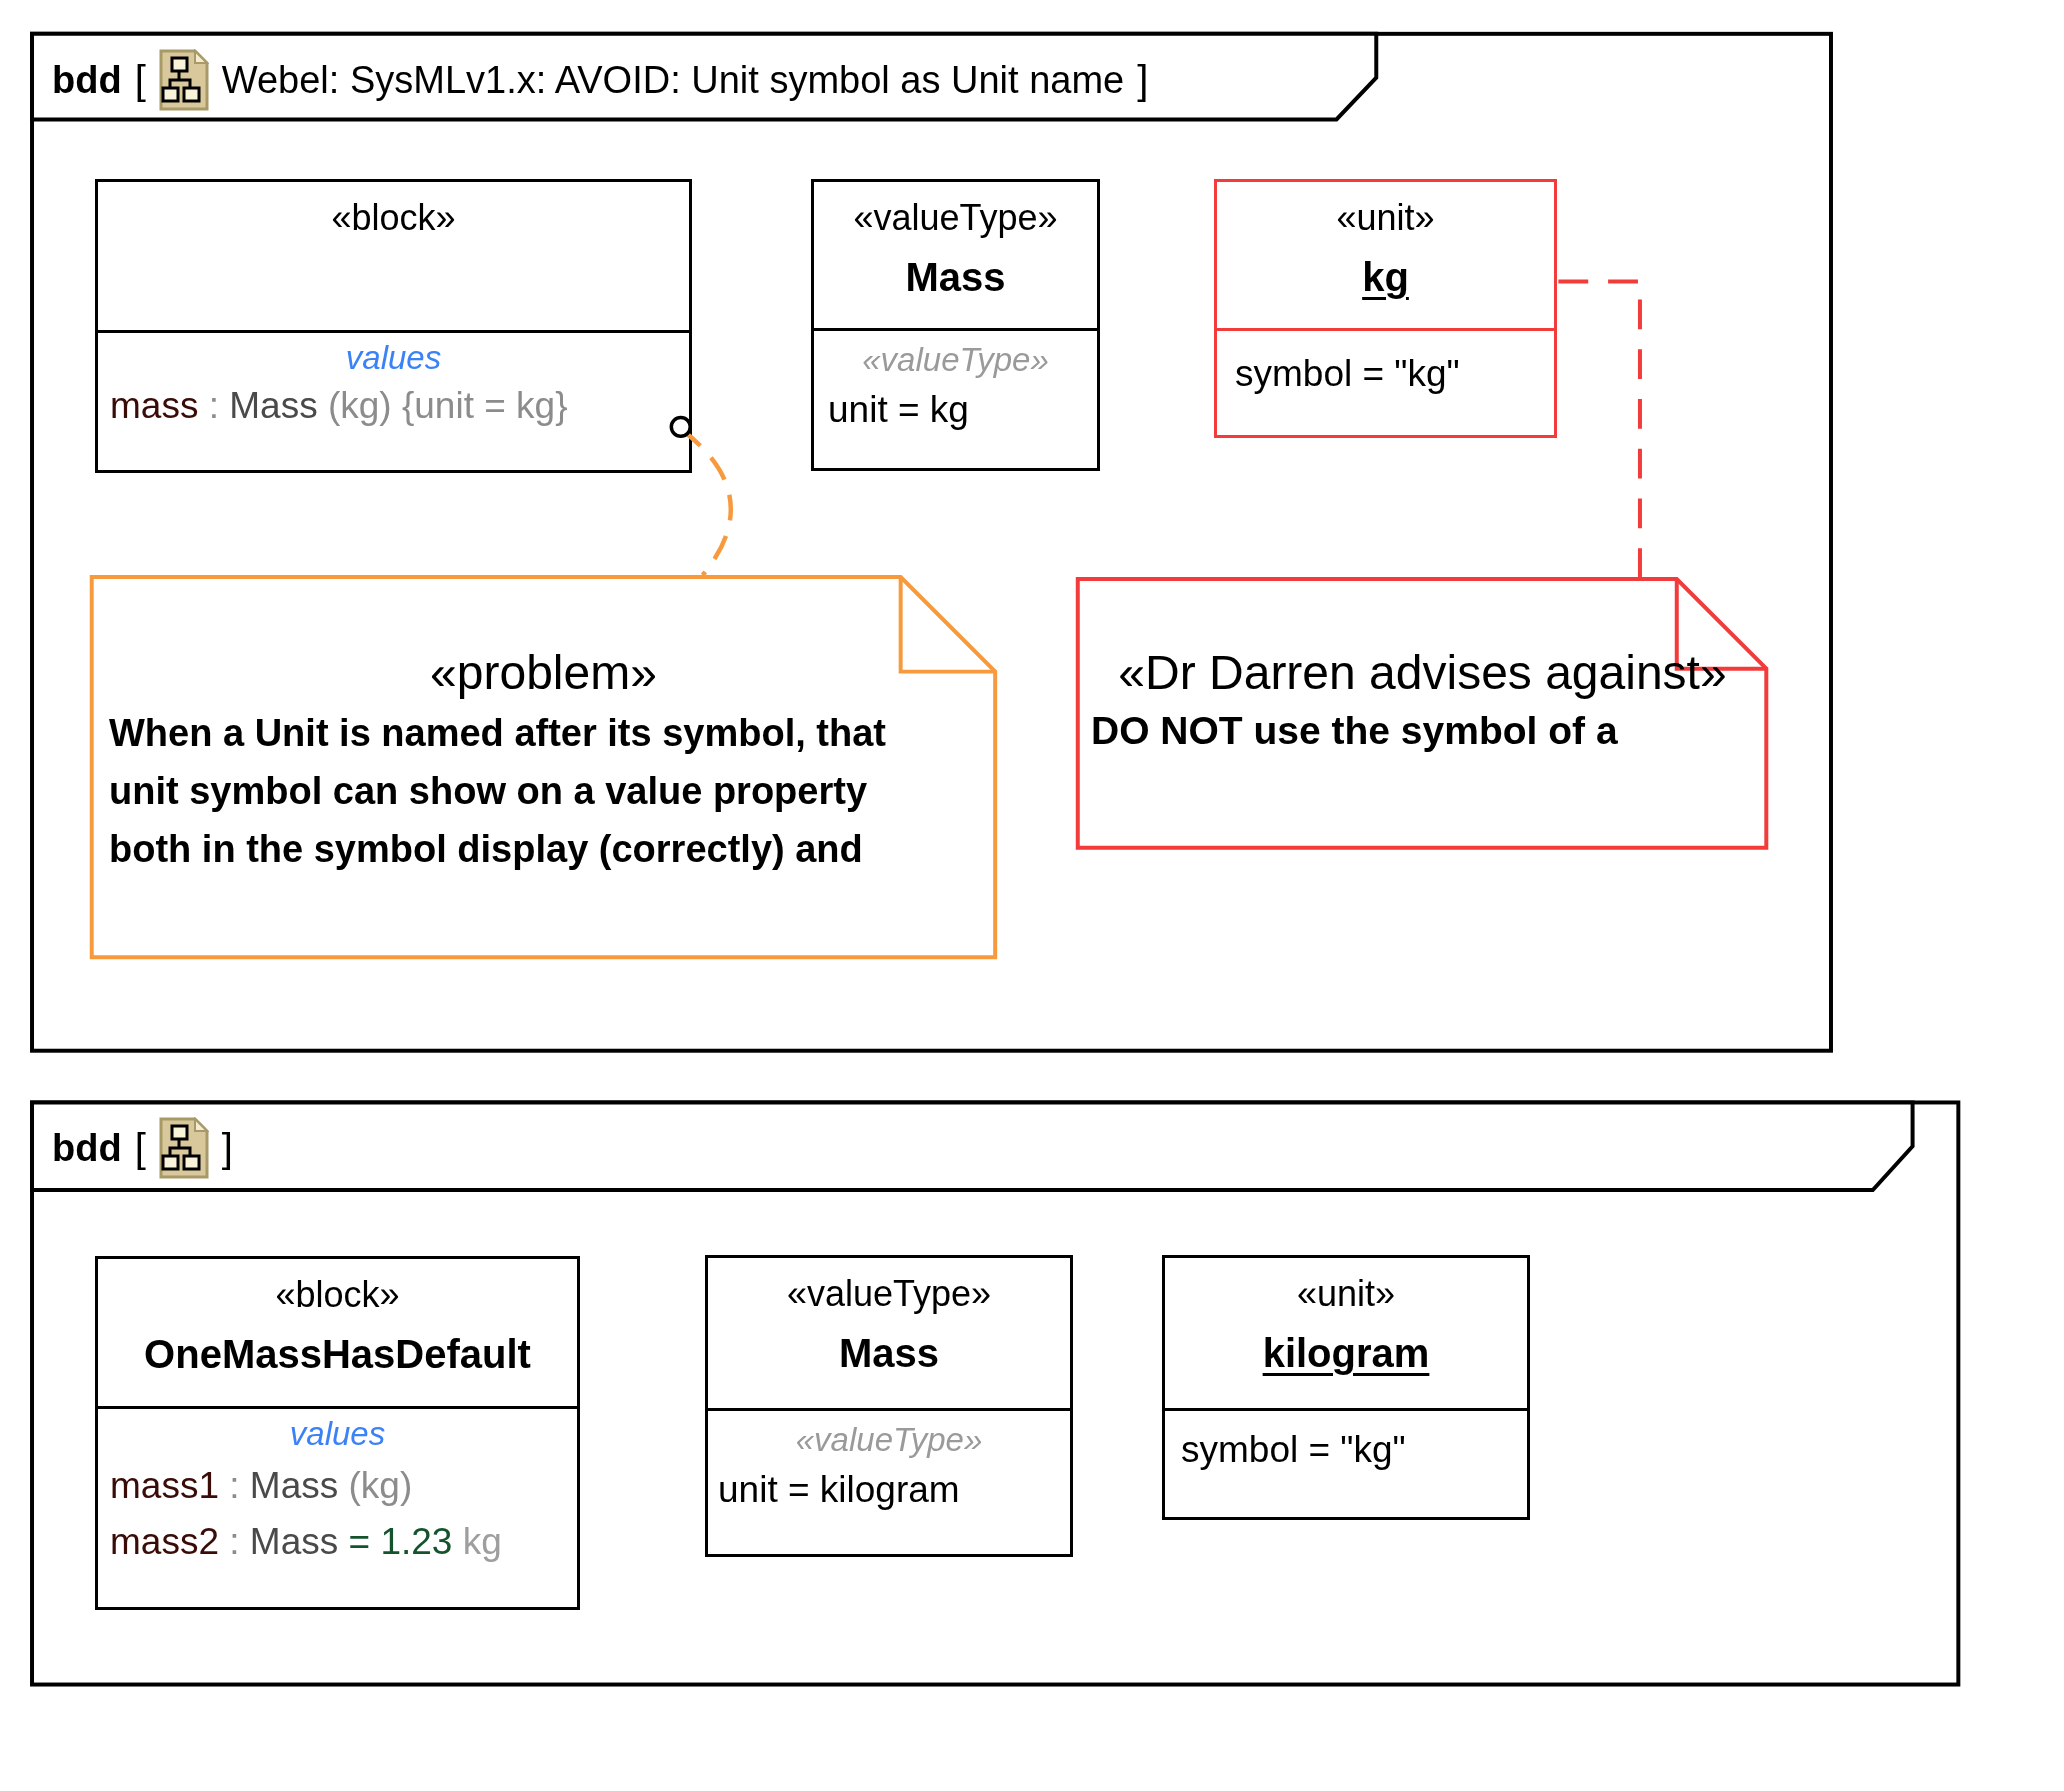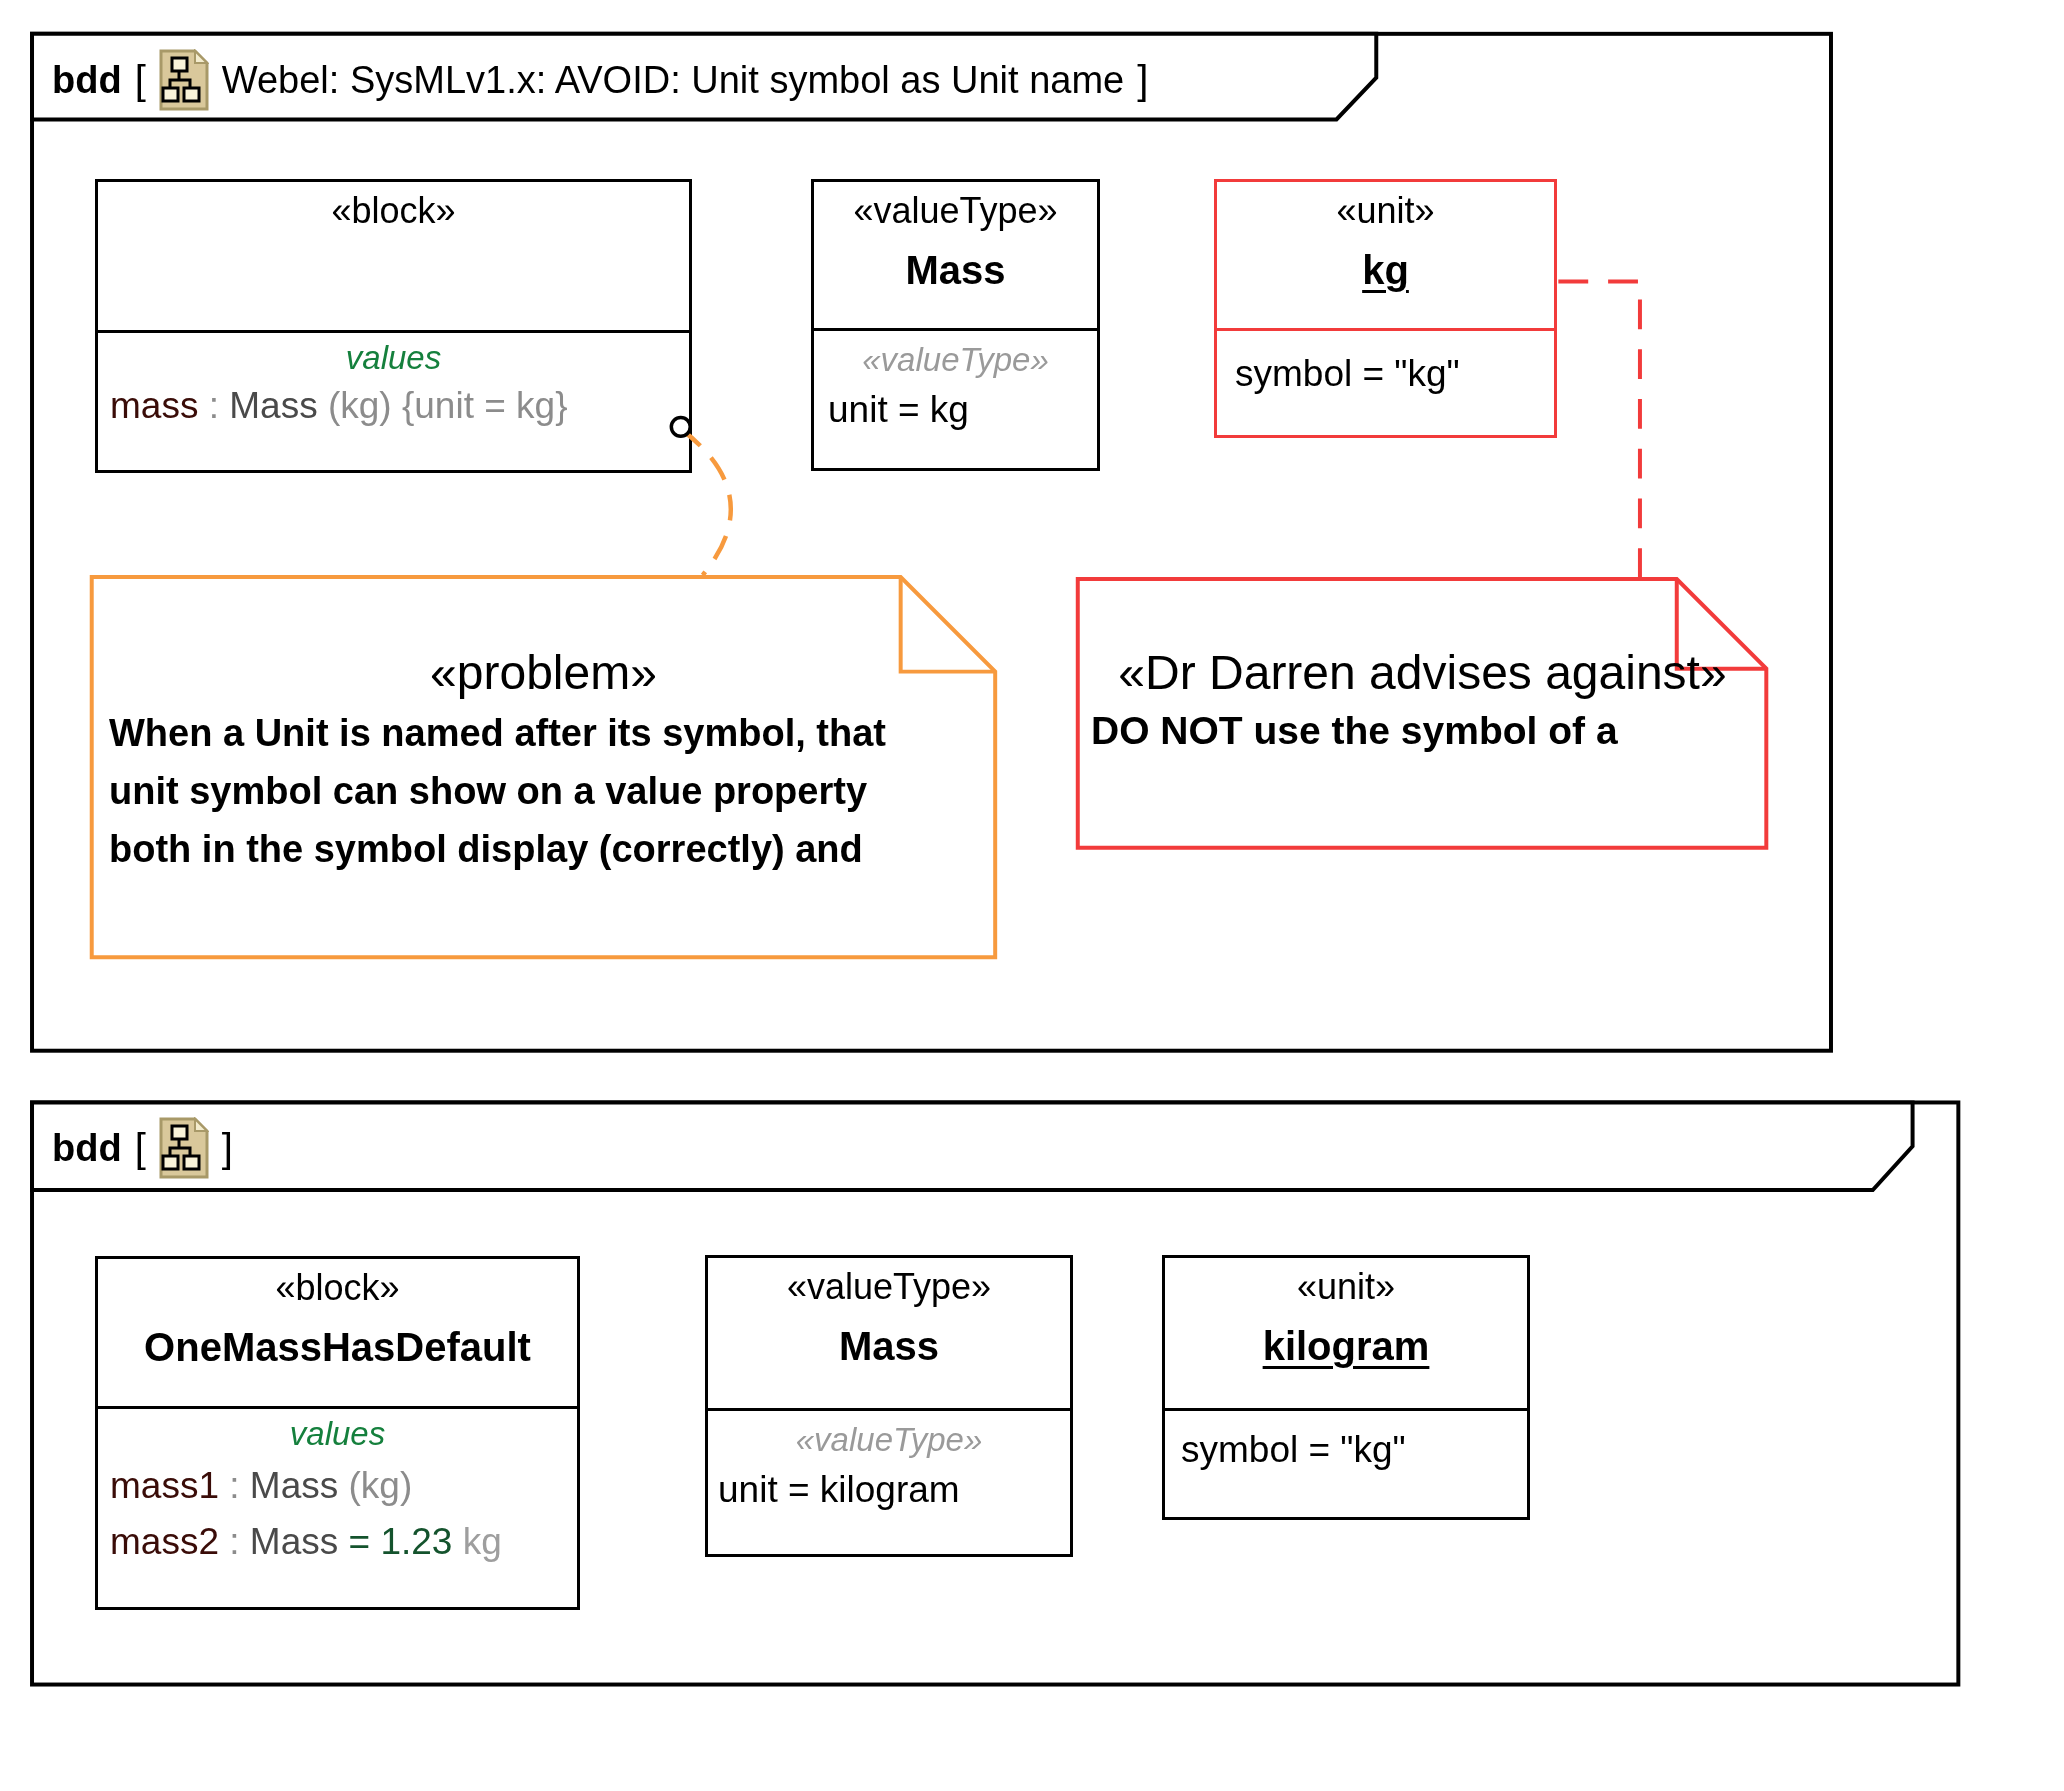--- a/index.html
+++ b/index.html
@@ -12,28 +12,28 @@
   .tabtext{position:absolute;z-index:3;display:flex;align-items:center;gap:13px;
            height:72px;font-size:38px;white-space:nowrap;}
   .tabtext .kind{font-weight:bold;}
   .tabtext .bracket{font-size:40px;}
   .bddicon{width:50px;height:62px;flex:0 0 auto;}
   
   .uml-box{position:absolute;z-index:2;background:#fff;border:3px solid #000;
            box-sizing:border-box;display:flex;flex-direction:column;}
   .uml-box.red{border-color:#F23B3B;}
   .hdr{flex:0 0 auto;text-align:center;}
-  .st{font-size:36px;padding-top:8px;}
+  .st{font-size:36px;padding-top:15px;}
   .nm{font-size:40px;font-weight:bold;margin-top:16px;}
   .nm.u{text-decoration:underline;text-decoration-thickness:3px;text-underline-offset:6px;}
   .cmp{flex:1 1 auto;border-top:3px solid #000;}
   .uml-box.red .cmp{border-top-color:#F23B3B;}
   .cmp-st{font-size:33px;font-style:italic;color:#9A9A9A;text-align:center;padding-top:10px;}
   .cmp-line{font-size:37px;padding-left:14px;margin-top:10px;white-space:pre-wrap;}
-  .values-label{font-size:33px;font-style:italic;color:#15803d;text-align:center;padding-top:6px;}
+  .values-label{font-size:33px;font-style:italic;color:#3b82f6;text-align:center;padding-top:6px;}
   .value-line{font-size:37px;padding-left:12px;margin-top:8px;white-space:pre-wrap;}
   
   .c-name{color:#3A0C08;}
   .c-gray{color:#8C8C8C;}
   .c-type{color:#4A4A4A;}
   .c-brown{color:#14532d;}
   .c-lgray{color:#9E9E9E;}
   
   .note-st{position:absolute;z-index:3;text-align:center;font-size:48px;}
   .note-lines{position:absolute;z-index:3;font-size:38px;line-height:58px;white-space:nowrap;font-weight:bold;}

